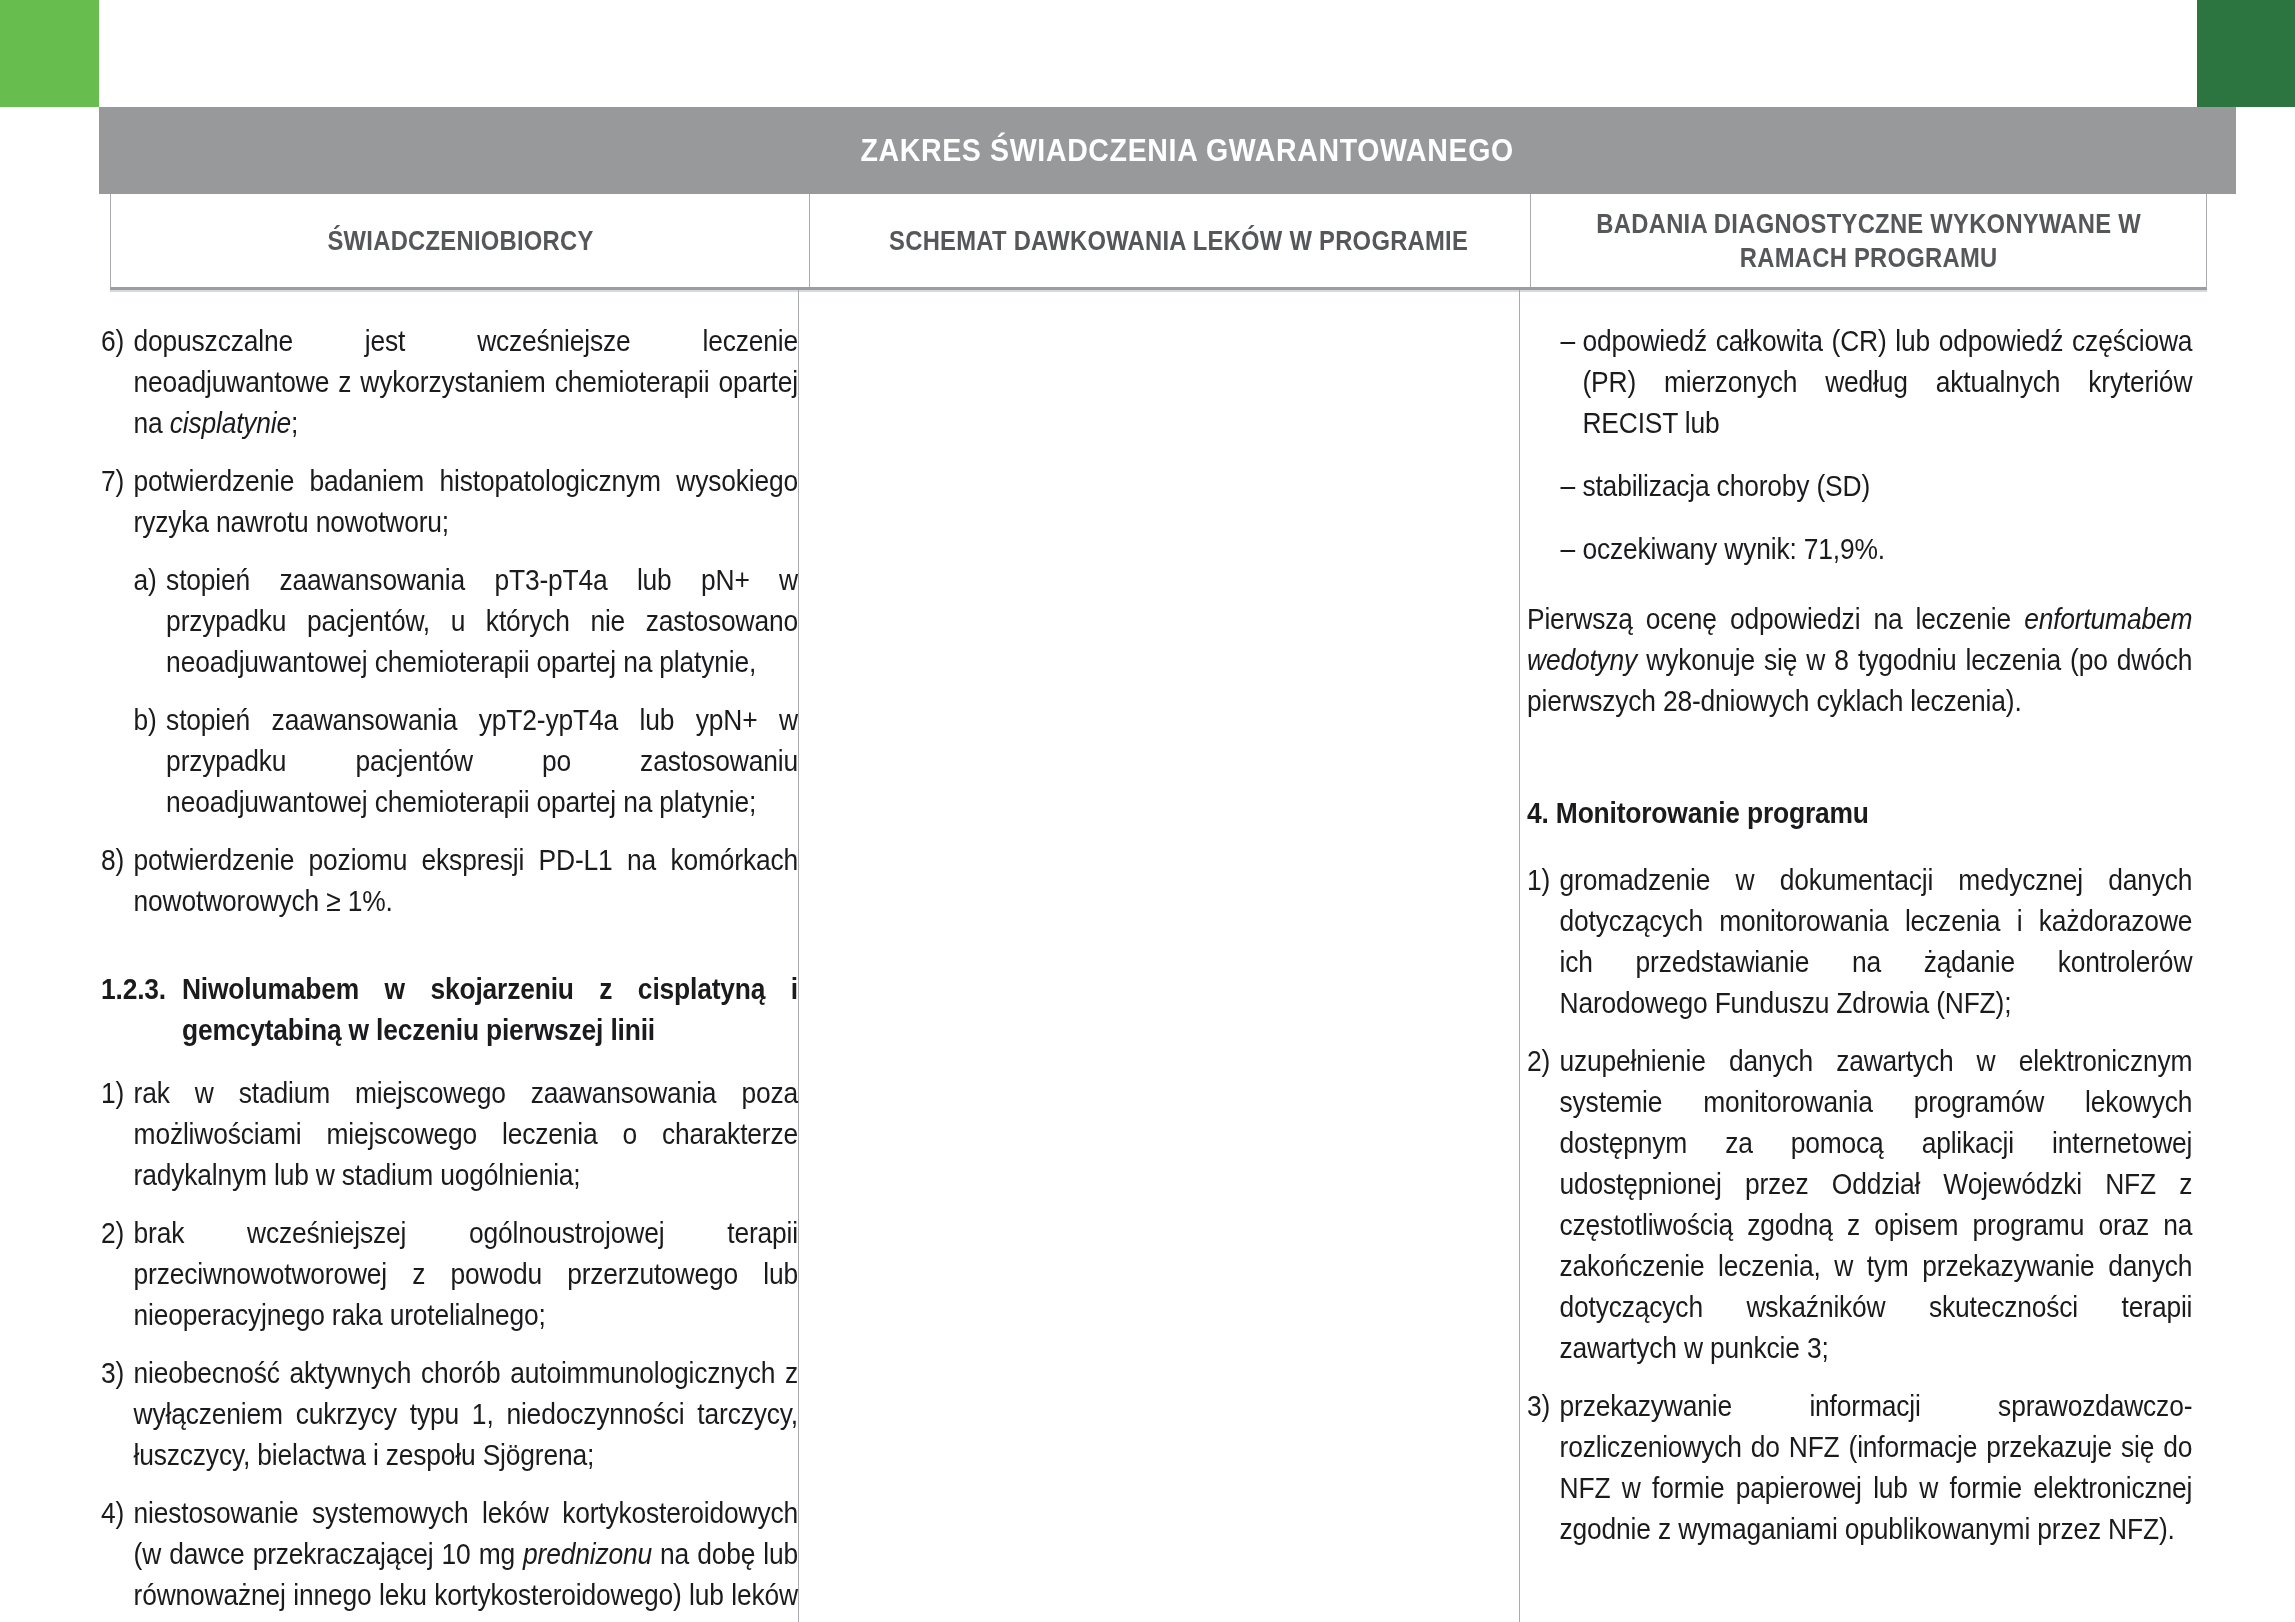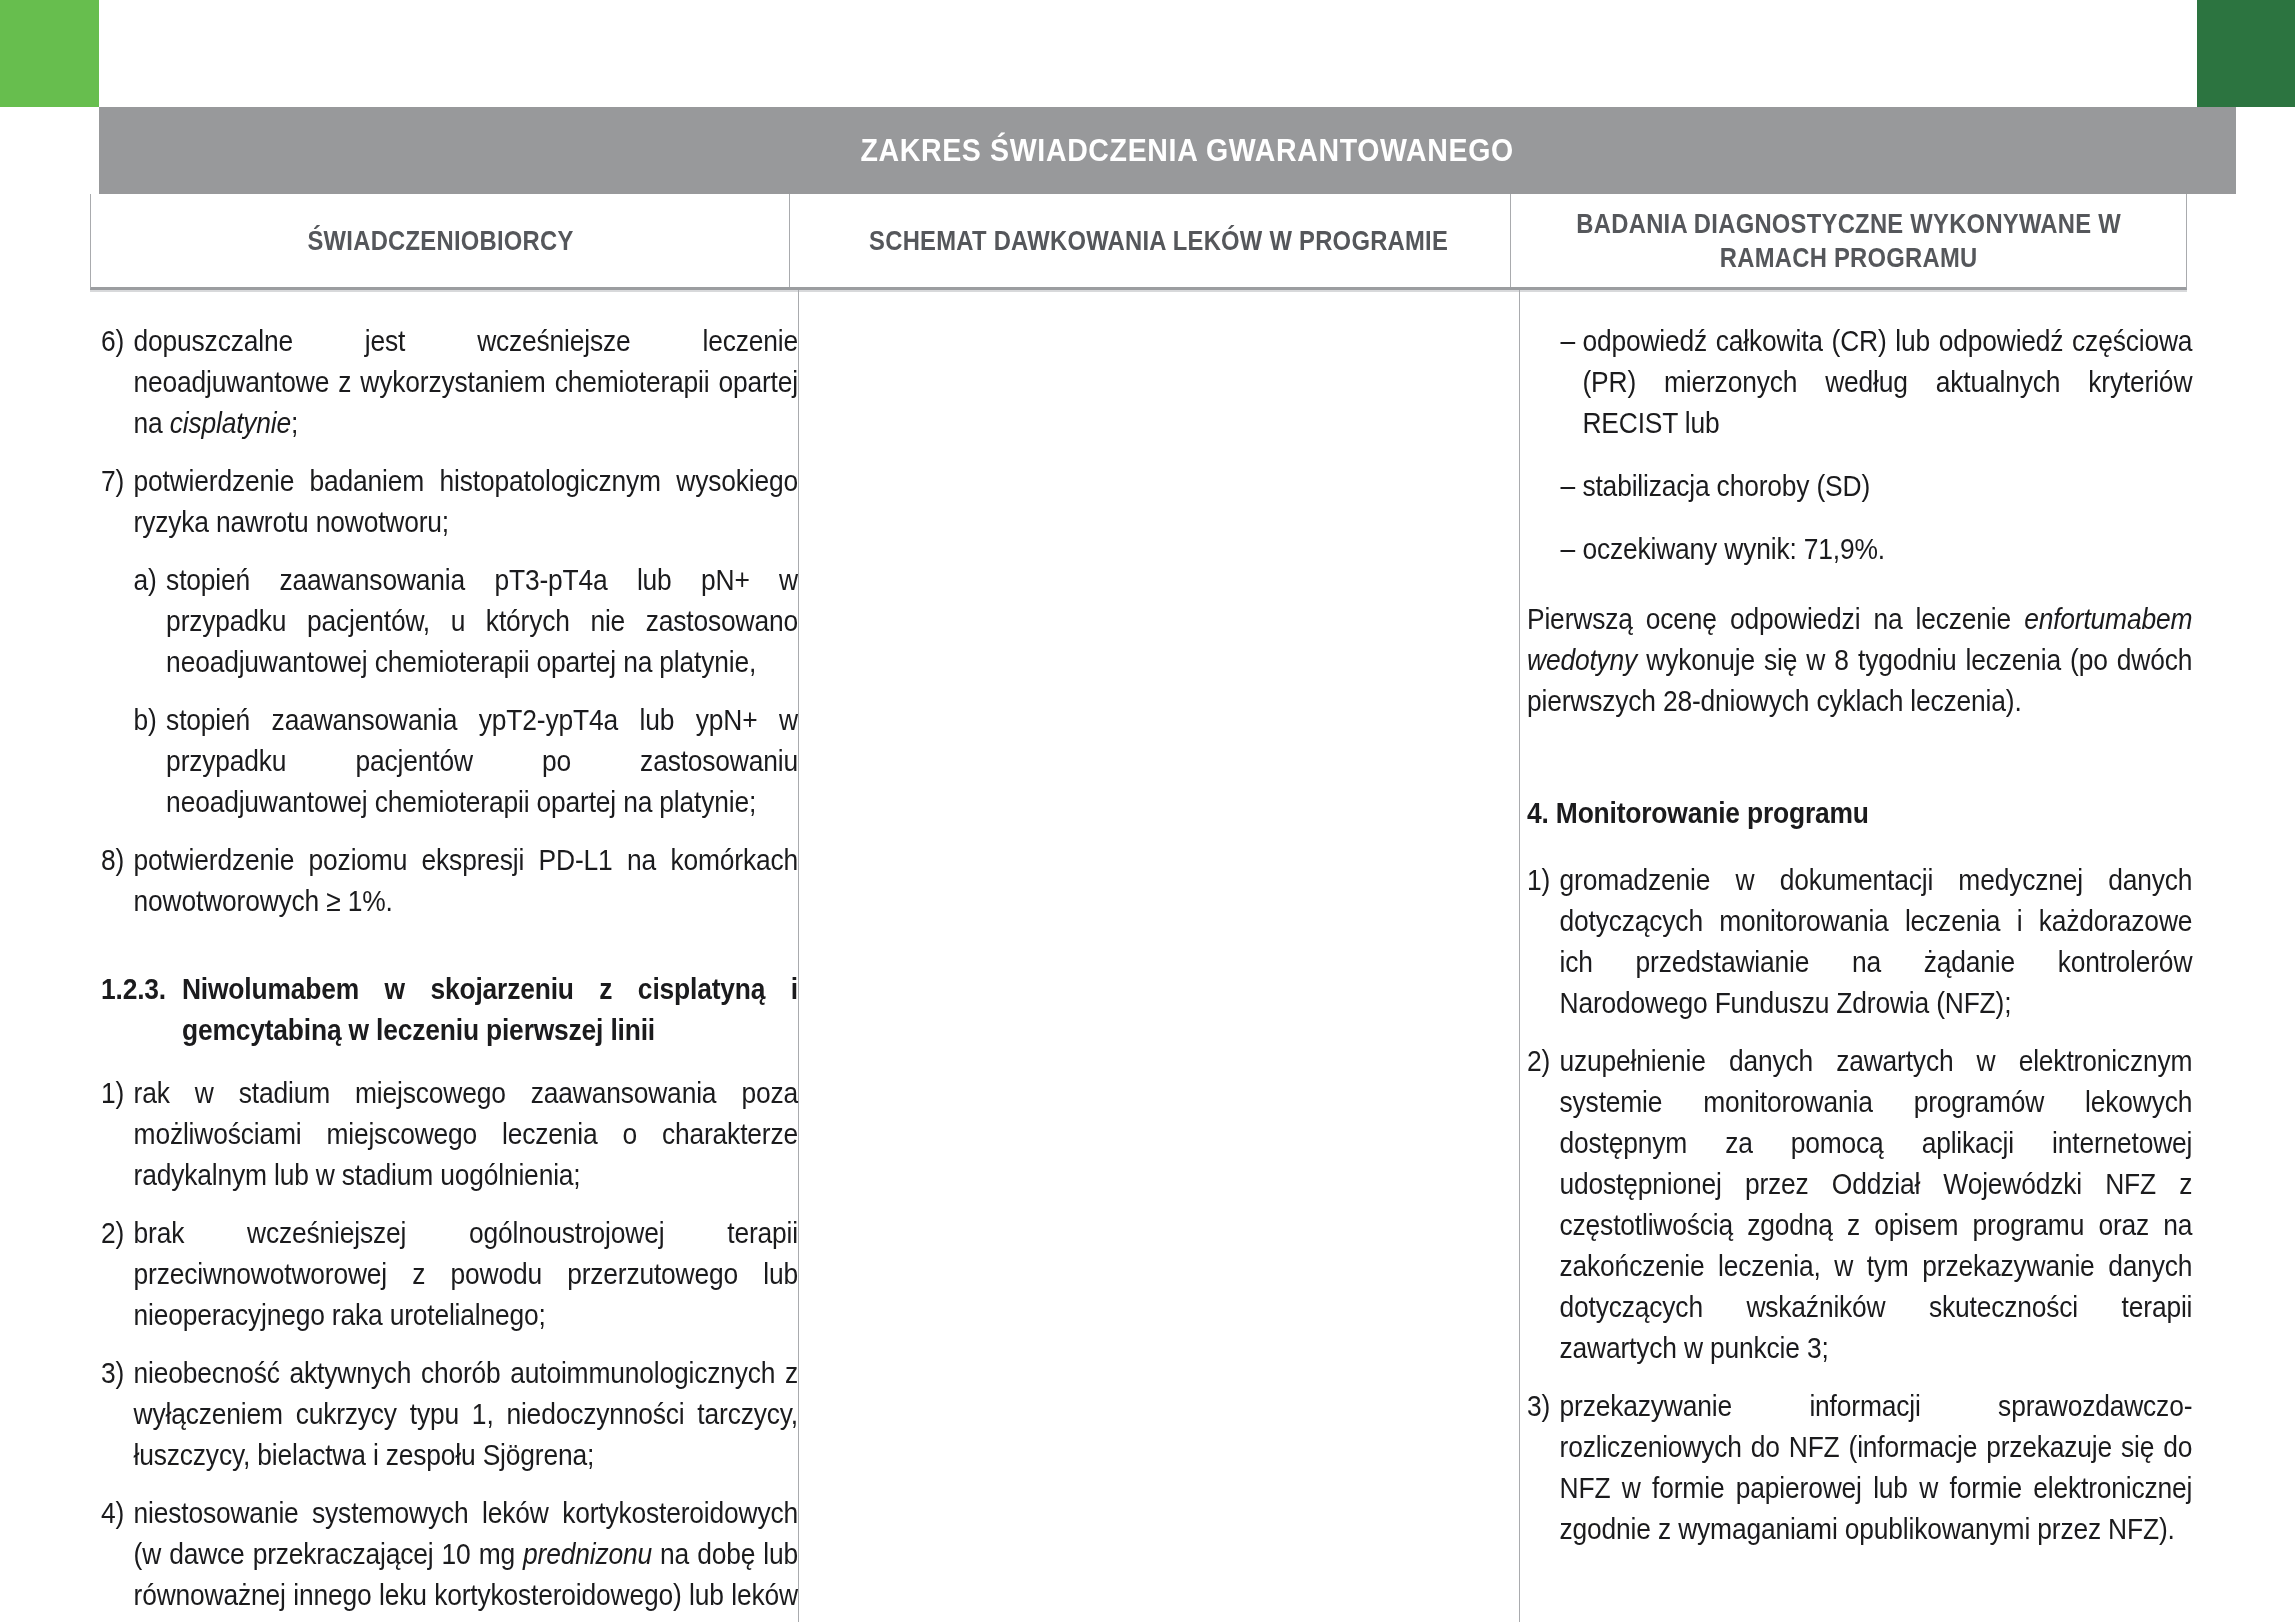--- a/index.html
+++ b/index.html
@@ -22,21 +22,21 @@
     background:var(--header-band-gray);
     display:flex;align-items:center;justify-content:center;padding-left:40px;
   }
   .band .band-title{
     color:#ffffff;font-weight:700;font-size:31px;letter-spacing:0.7px;
     white-space:nowrap;display:inline-block;transform:scaleX(0.92);transform-origin:center;
   }
 
   
   .head-row{
-    position:absolute;left:90px;top:194px;width:2097px;height:96px;
+    position:absolute;left:110px;top:194px;width:2097px;height:96px;
     display:flex;box-sizing:border-box;
     border-left:1.3px solid var(--border-gray);
     border-right:1.3px solid var(--border-gray);
     border-bottom:3.3px solid #9b9da0;
     box-shadow:0 2px 0 #d8d9db;
     background:#ffffff;
   }
   .head-cell{
     box-sizing:border-box;height:100%;
     display:flex;align-items:center;justify-content:center;

